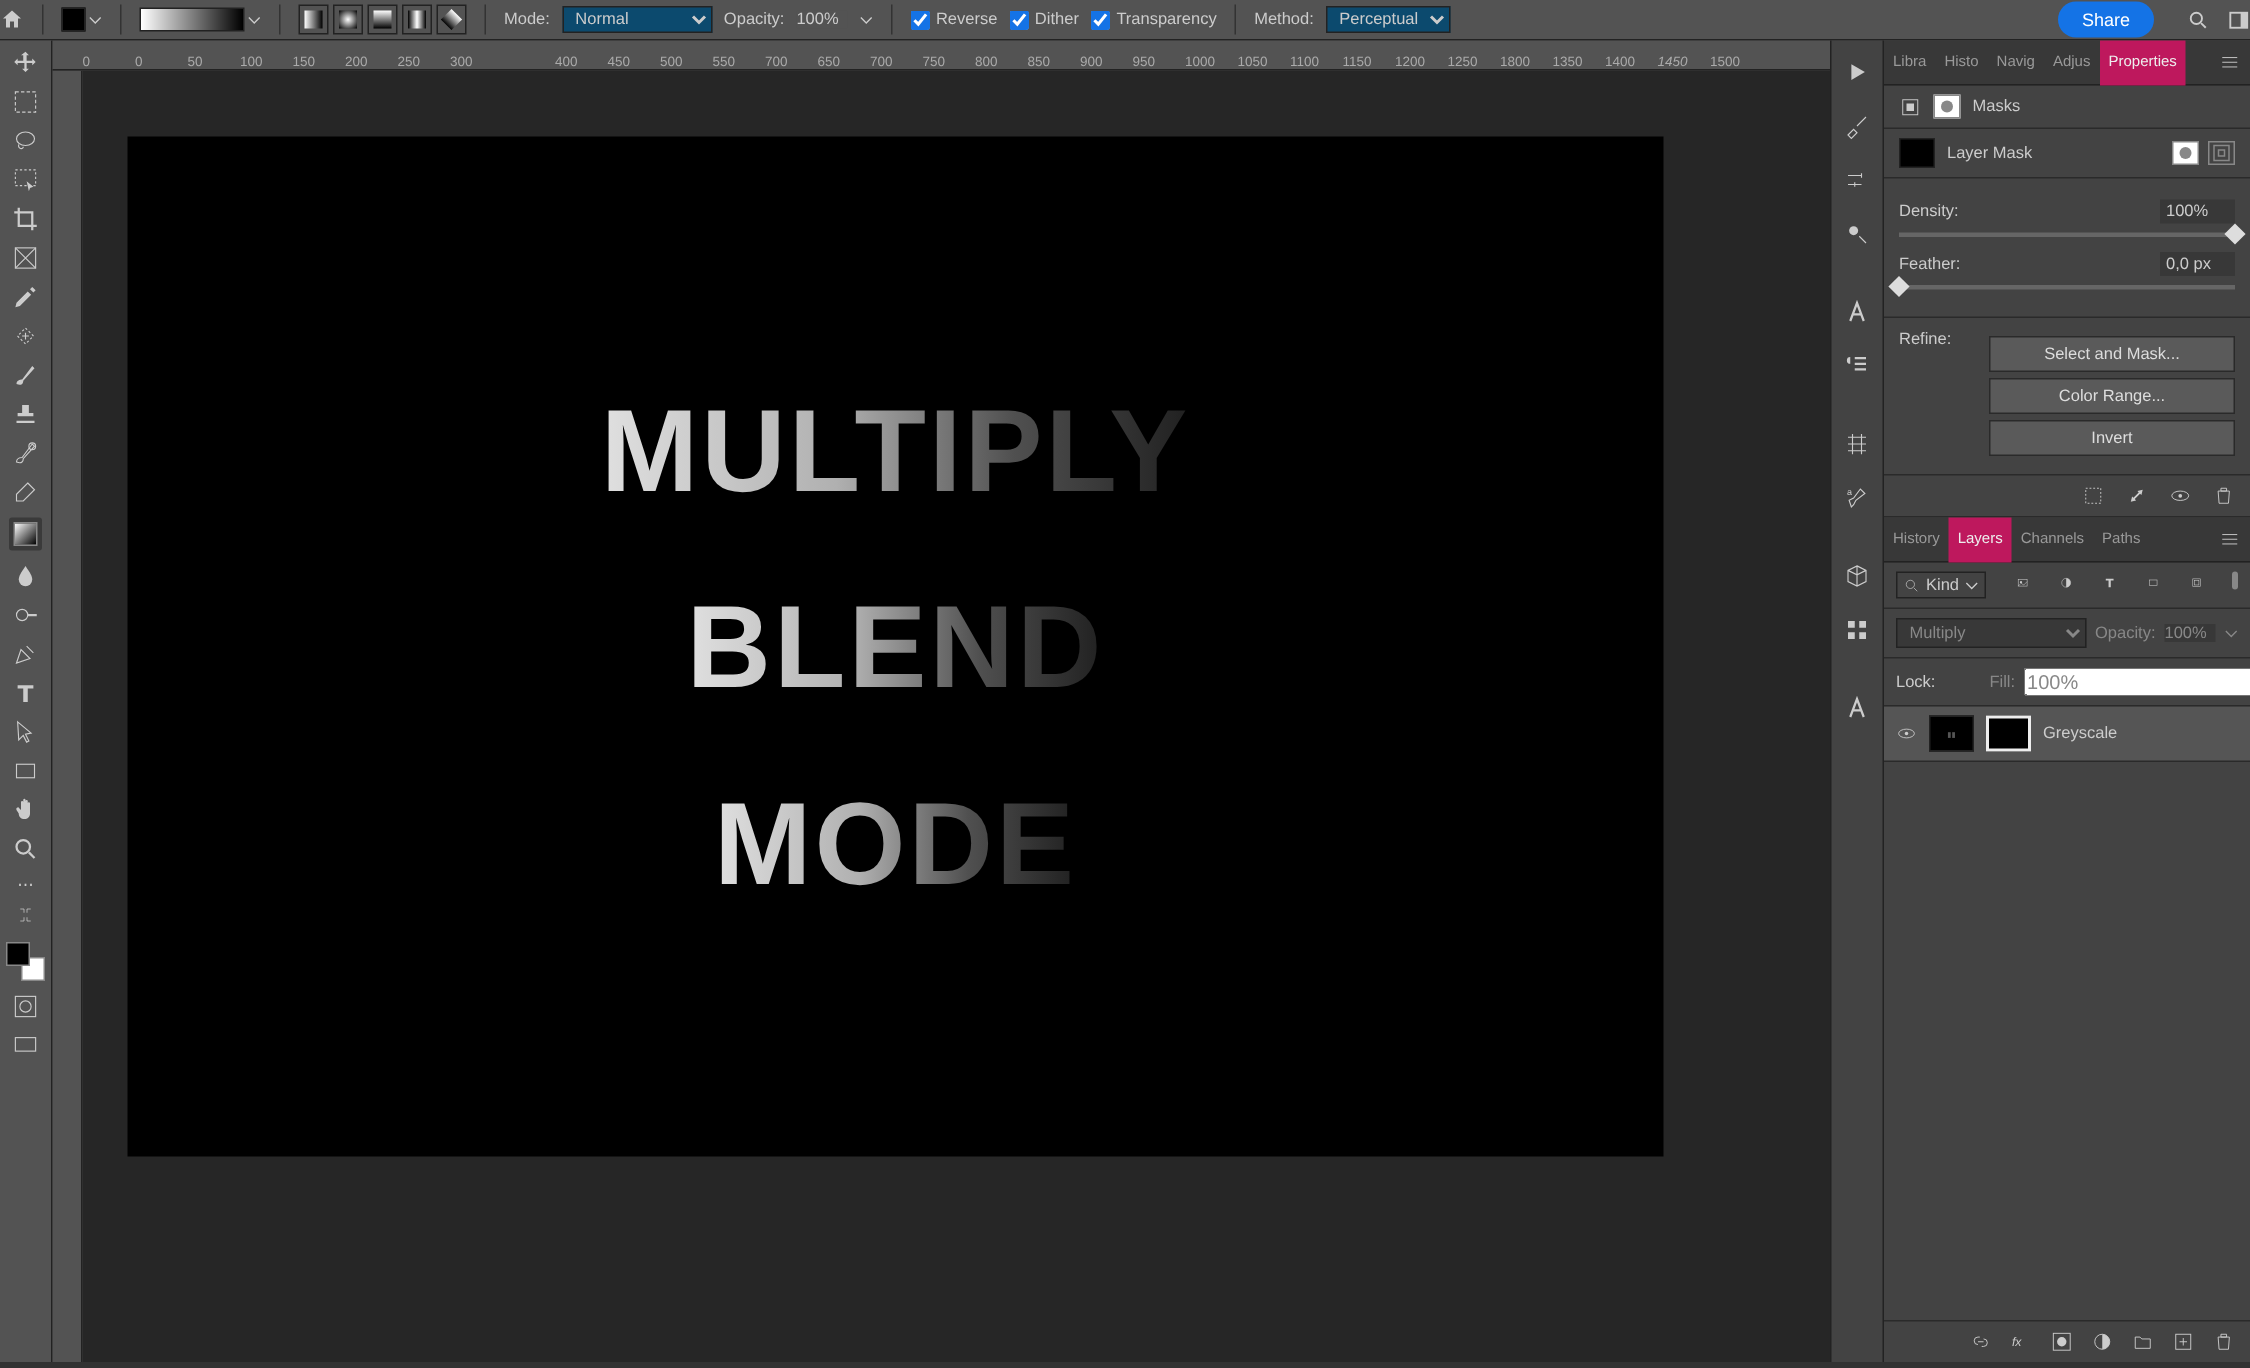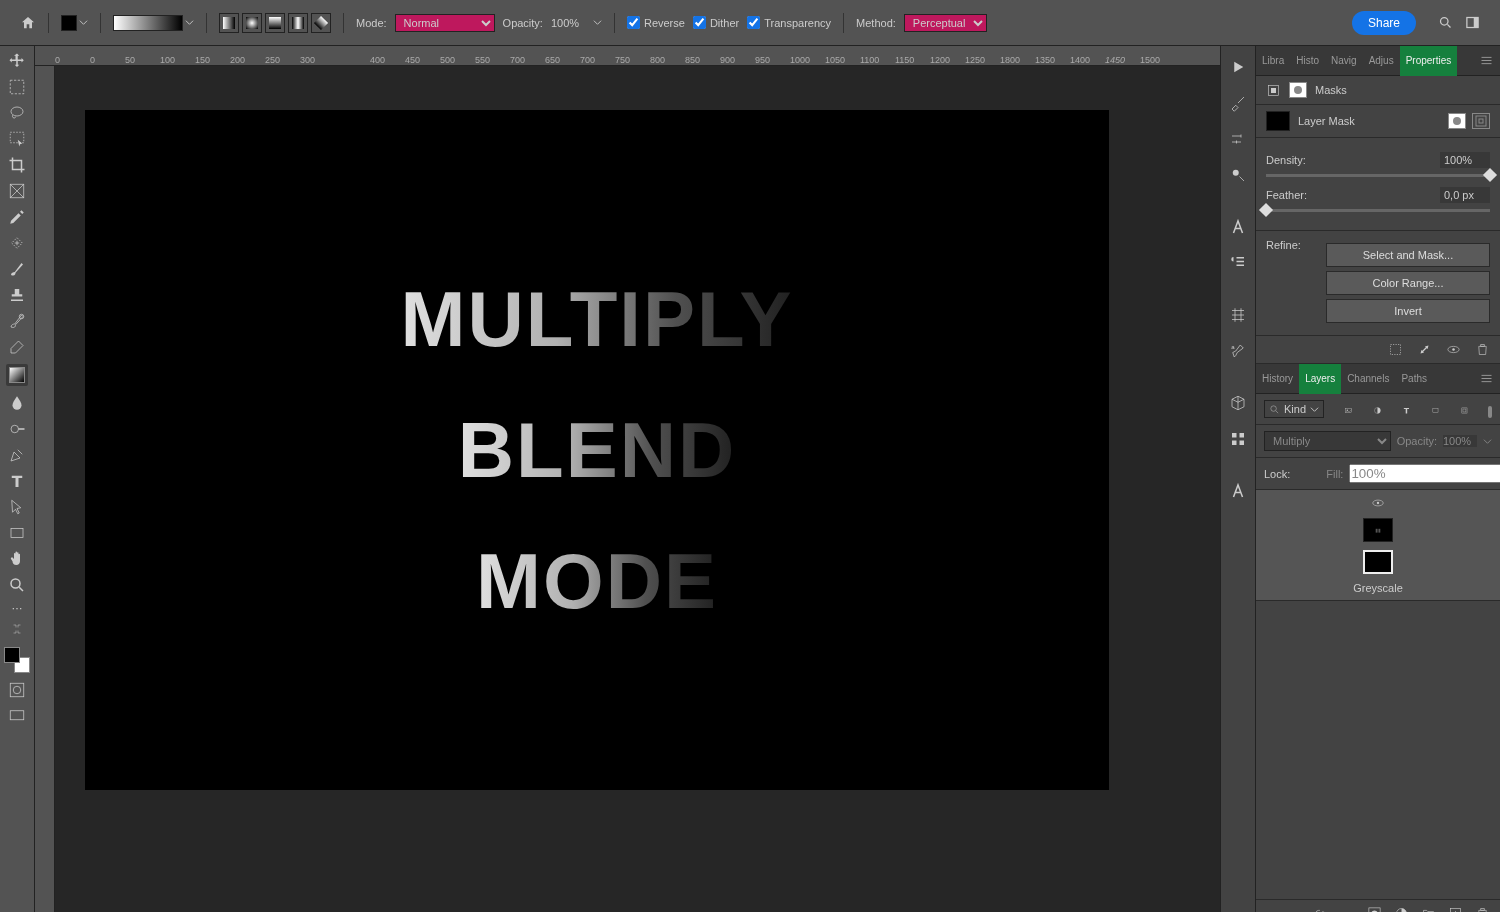--- a/index.html
+++ b/index.html
@@ -1,23 +1,23 @@
 <!DOCTYPE html>
 <html><head>
 <meta charset="utf-8">
 <style>
 * { margin:0; padding:0; box-sizing:border-box; font-family:-apple-system,"Segoe UI",sans-serif; }
 body { background:#323232; color:#ccc; font-size:11px; width:1500px; height:912px; overflow:hidden; user-select:none; }
-.topbar { height:46px; background:#535353; display:flex; align-items:center; padding:0 20px; gap:8px; border-bottom:1px solid #222; }
+.topbar { height:27px; background:#535353; display:flex; align-items:center; padding:0 0; gap:8px; border-bottom:1px solid #222; }
 .topbar .home-icon { width:16px; height:16px; fill:#ccc; }
 .topbar .sep { width:1px; height:20px; background:#333; margin:0 4px; }
 .gradient-swatch { width:70px; height:16px; background:linear-gradient(90deg,#fff,#000); border:1px solid #222; }
 .gradient-dd { display:flex; align-items:center; gap:2px; }
 .small-btn { width:20px; height:20px; display:flex; align-items:center; justify-content:center; border:1px solid #222; background:#535353; }
-.topbar select { background:#be185d; color:#ccc; border:1px solid #222; padding:1px 4px; font-size:11px; }
+.topbar select { background:#0c4a6e; color:#ccc; border:1px solid #222; padding:1px 4px; font-size:11px; }
 .topbar .opacity-input { background:#535353; color:#ccc; border:none; width:34px; font-size:11px; }
 .topbar .lbl { color:#ccc; }
 .chk { display:flex; align-items:center; gap:4px; }
 .chk input { accent-color:#1473e6; }
 .share-btn { background:#1473e6; color:#fff; padding:5px 16px; border-radius:14px; border:none; font-size:12px; margin-left:auto; }
 .right-top-icons { display:flex; gap:12px; margin-left:14px; }
 .ico { width:15px; height:15px; fill:#ccc; }
 .main { display:flex; height:881px; }
 .toolbar { width:35px; background:#535353; display:flex; flex-direction:column; align-items:center; padding-top:6px; gap:8px; border-right:1px solid #222; }
 .tool { width:18px; height:18px; fill:#ccc; }
@@ -30,36 +30,36 @@
 .ruler-h .tick { position:absolute; top:9px; font-size:9px; color:#aaa; }
 .canvas-area { flex:1; display:flex; }
 .ruler-v { width:20px; background:#535353; border-right:1px solid #222; }
 .canvas-inner { flex:1; display:flex; align-items:flex-start; justify-content:flex-start; padding:44px 30px;}
 .artboard { width:1024px; height:680px; background:#000; display:flex; flex-direction:column; align-items:center; justify-content:center; gap:40px; }
 .big-text { font-family:"Arial Black","Impact",sans-serif; font-weight:900; font-size:78px; letter-spacing:2px; background:linear-gradient(90deg,#e0e0e0 0%,#b0b0b0 40%,#505050 70%,#202020 100%); -webkit-background-clip:text; color:transparent; }
 .midcol { width:36px; background:#434343; display:flex; flex-direction:column; align-items:center; padding-top:12px; gap:18px; border-left:1px solid #222; border-right:1px solid #222; }
 .rightpanel { width:244px; background:#434343; display:flex; flex-direction:column; }
 .tabs { display:flex; height:30px; background:#383838; border-bottom:1px solid #222; align-items:center; }
 .tab { padding:0 6px; color:#999; font-size:10px; line-height:30px; }
-.tab.active { color:#eee; background:#15803d; }
+.tab.active { color:#eee; background:#be185d; }
 .panel-sec { padding:8px 10px; border-bottom:1px solid #2a2a2a; }
 .panel-sec .row { display:flex; align-items:center; justify-content:space-between; margin:6px 0; }
 .panel-sec .input-sm { background:#383838; color:#ccc; border:none; width:50px; padding:2px 4px; font-size:11px; }
 .slider-track { height:3px; background:#666; position:relative; margin:4px 0 10px; }
 .slider-thumb { position:absolute; top:-4px; width:10px; height:10px; background:#ddd; transform:rotate(45deg); }
 .refine-btn { display:block; width:100%; background:#5a5a5a; color:#ddd; border:1px solid #2a2a2a; padding:5px 0; margin:4px 0; font-size:11px; }
 .icon-row { display:flex; gap:14px; justify-content:flex-end; padding:6px 10px; border-bottom:1px solid #2a2a2a;}
 .layers-tabs { display:flex; height:30px; background:#383838; align-items:center; border-bottom:1px solid #222; }
-.layers-filter { display:flex; align-items:flex-end; gap:20px; padding:6px 8px; border-bottom:1px solid #2a2a2a;}
+.layers-filter { display:flex; align-items:flex-start; gap:20px; padding:6px 8px; border-bottom:1px solid #2a2a2a;}
 .blend-row { display:flex; align-items:center; gap:6px; padding:6px 8px; border-bottom:1px solid #2a2a2a; color:#888;}
 .blend-row select { background:#383838; color:#888; border:1px solid #222; padding:2px 4px; font-size:11px; }
 .blend-row input { background:#383838; color:#888; border:none; width:34px; font-size:11px;}
 .lock-row { display:flex; align-items:center; gap:6px; padding:6px 8px; border-bottom:1px solid #2a2a2a; color:#ccc;}
 .layer-item { display:flex; align-items:center; gap:8px; padding:6px 8px; border-bottom:1px solid #2a2a2a;}
-.layer-item.selected { background:#555;flex-direction:column;}
+.layer-item.selected { background:#555;}
 .layer-eye { width:14px; height:14px; fill:#ccc; flex:0 0 14px;}
 .layer-thumb { width:30px; height:24px; border:1px solid #222; background:#000; object-fit:cover; display:flex; align-items:center; justify-content:center; color:#555; font-size:5px; }
 .layer-thumb.white { background:#fff; }
 .layers-bottom { margin-top:auto; display:flex; gap:12px; justify-content:flex-end; padding:6px 10px; border-top:1px solid #2a2a2a;}
 .masks-head { display:flex; align-items:center; gap:8px; padding:6px 10px; border-bottom:1px solid #2a2a2a;}
 .thumb-lm { width:24px; height:20px; background:#000; border:1px solid #222;}
 .mask-sel { display:flex; gap:6px; margin-left:auto;}
 .mask-sel .sq { width:18px; height:16px; border:1px solid #888; display:flex; align-items:center; justify-content:center;}
 .layers-body { flex:1; overflow:auto; }
 .chev { width:9px; height:9px; fill:#ccc;}

